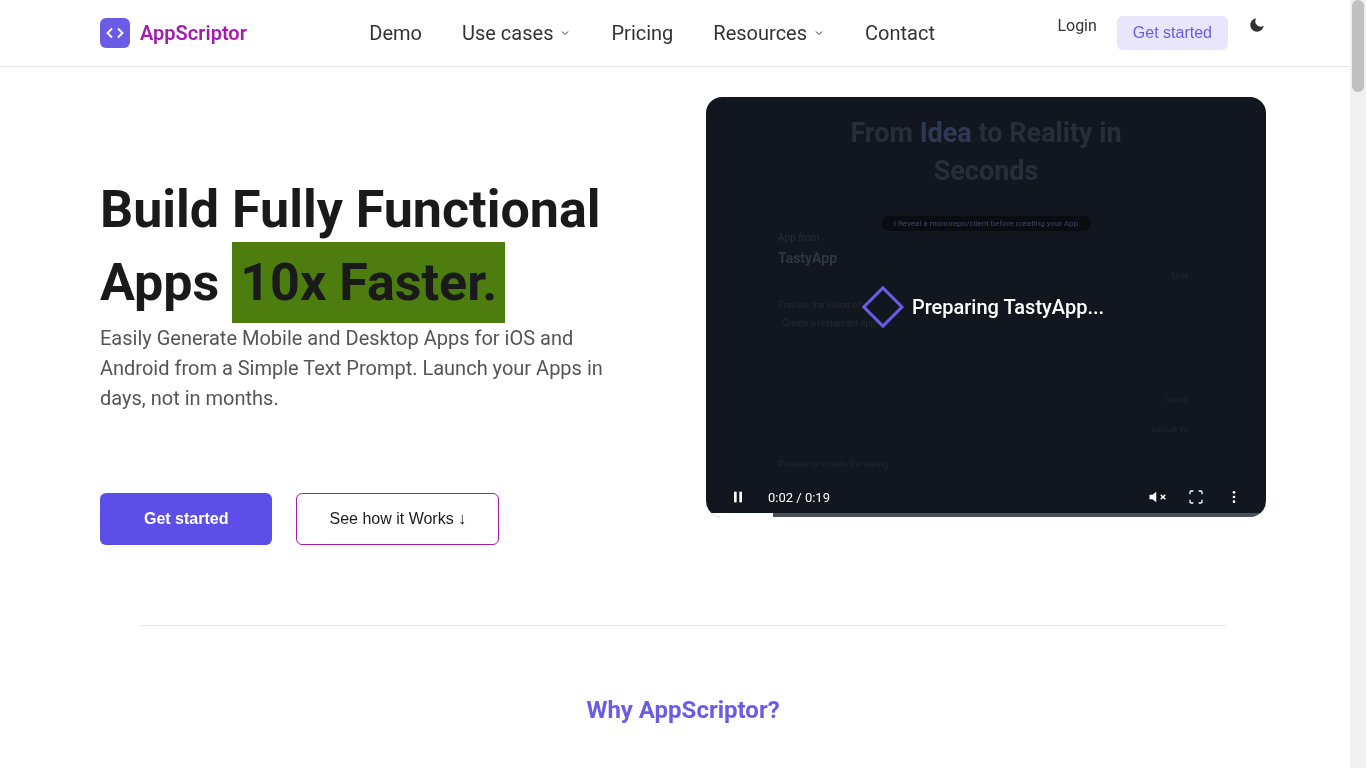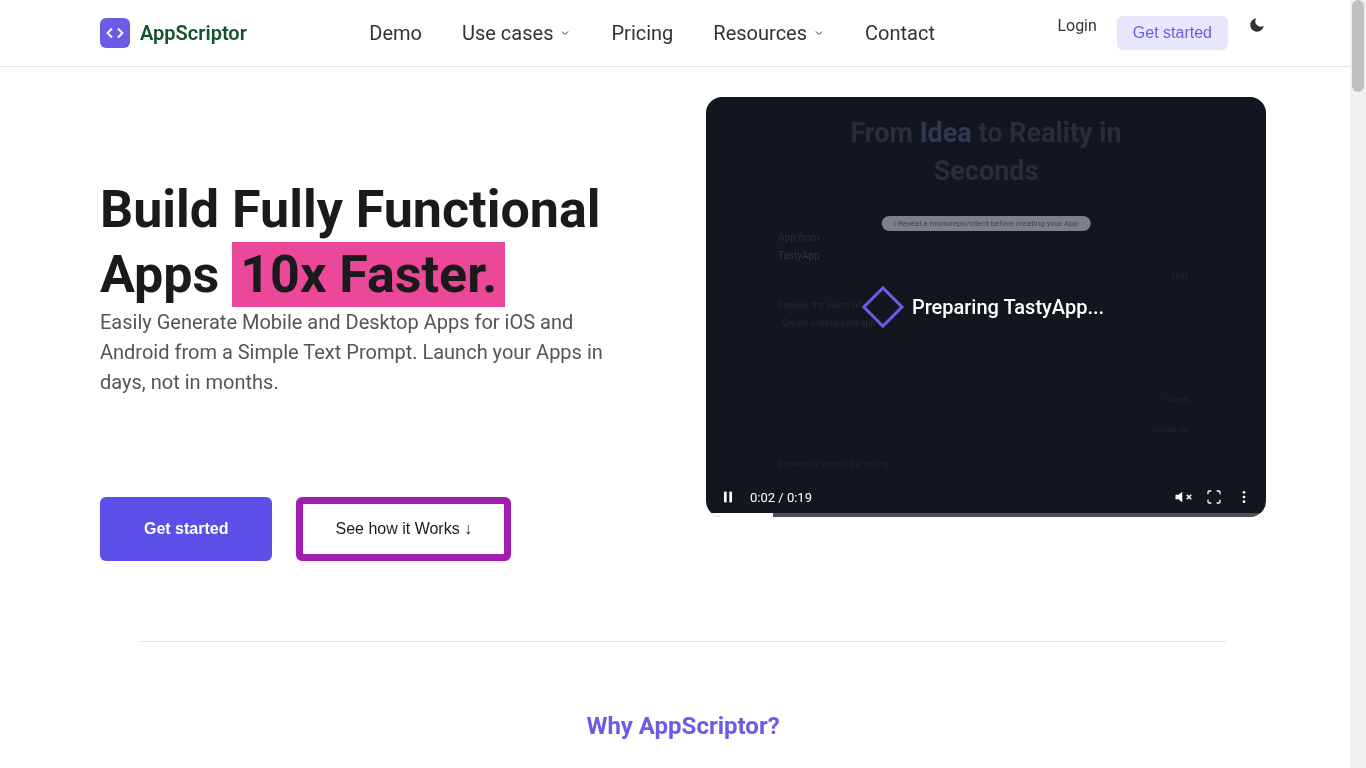--- a/index.html
+++ b/index.html
@@ -1,58 +1,58 @@
 <!DOCTYPE html>
 <html><head>
   <meta charset="utf-8">
   <style>
     * { margin: 0; padding: 0; box-sizing: border-box; }
     body { font-family: -apple-system, BlinkMacSystemFont, 'Segoe UI', Roboto, sans-serif; background: #fff; color: #1a1a1a; overflow-x: hidden; }
     
     .header { display: flex; align-items: center; justify-content: space-between; padding: 16px 100px; border-bottom: 1px solid #e5e5e5; }
     .logo-group { display: flex; align-items: center; gap: 10px; }
     .logo-icon { width: 30px; height: 30px; background: #6B5CE7; border-radius: 6px; display: flex; align-items: center; justify-content: center; }
-    .logo-text { font-size: 20px; font-weight: 600; color: #14532d; }
+    .logo-text { font-size: 20px; font-weight: 600; color: #a21caf; }
     
     .nav { display: flex; gap: 40px; align-items: center; }
     .nav-item { display: flex; align-items: center; gap: 6px; font-size: 20px; color: #333; cursor: pointer; }
     
     .header-right { display: flex; align-items: flex-start; gap: 20px; }
     .login-link { color: #333; font-size: 16px; cursor: pointer; }
     .get-started-btn { background: #E8E6FD; color: #6B5CE7; padding: 8px 16px; border-radius: 6px; font-size: 16px; cursor: pointer; border: none; }
     .theme-toggle { font-size: 18px; cursor: pointer; color: #333; }
     
     .hero { display: flex; padding: 30px 100px 80px; gap: 60px; align-items: flex-start; }
     .hero-left { flex: 1; padding-top: 80px; }
     .hero-title { font-size: 52px; font-weight: 700; line-height: 1.25; color: #1a1a1a; }
-    .highlight { background: #ec4899; padding: 0 8px; display: inline-block; }
-    .hero-subtitle { font-size: 20px; color: #555; line-height: 1.5; max-width: 560px; margin-bottom: 100px; }
+    .highlight { background: #4d7c0f; padding: 8px 8px; display: inline-block; }
+    .hero-subtitle { font-size: 20px; color: #555; line-height: 1.5; max-width: 560px; margin-bottom: 80px; }
     
     .hero-buttons { display: flex; gap: 24px; }
     .btn-primary { background: #5B4FE8; color: #fff; padding: 16px 44px; border-radius: 6px; font-size: 16px; font-weight: 600; border: none; cursor: pointer; }
-    .btn-secondary { background: #fff; color: #1a1a1a; padding: 16px 32px; border-radius: 6px; font-size: 16px; border: 7px solid #a21caf; cursor: pointer; }
+    .btn-secondary { background: #fff; color: #1a1a1a; padding: 16px 32px; border-radius: 6px; font-size: 16px; border: 1px solid #a21caf; cursor: pointer; }
     
     .video-container { width: 560px; height: 420px; background: #12171f; border-radius: 16px; position: relative; overflow: hidden; flex-shrink: 0; }
     .video-bg-text { position: absolute; top: 18px; left: 0; right: 0; text-align: center; color: #3a4250; font-size: 27px; font-weight: 700; line-height: 1.4; opacity: 0.55; }
     .video-bg-text .idea { color: #4a5580; }
     .video-form-label { position: absolute; top: 135px; left: 72px; color: #3a4250; font-size: 10px; opacity: 0.5; }
-    .video-form-input { position: absolute; top: 153px; left: 72px; color: #4a5360; font-size: 10px; opacity: 0.5; }
+    .video-form-input { position: absolute; top: 153px; left: 72px; color: #4a5360; font-size: 14px; opacity: 0.5; font-weight: bold; }
     .video-form-unit { position: absolute; top: 174px; right: 78px; color: #3a4250; font-size: 9px; opacity: 0.4; }
     .video-form-describe { position: absolute; top: 203px; left: 72px; color: #3a4250; font-size: 9px; opacity: 0.4; }
     .video-form-content { position: absolute; top: 221px; left: 76px; color: #3a4250; font-size: 9px; opacity: 0.4; }
-    .video-pill { position: absolute; top: 119px; left: 50%; transform: translateX(-50%); background: #ffffff; border-radius: 10px; padding: 3px 12px; font-size: 8px; color: #7080b0; opacity: 0.45; }
+    .video-pill { position: absolute; top: 119px; left: 50%; transform: translateX(-50%); background: #000000; border-radius: 10px; padding: 3px 12px; font-size: 8px; color: #7080b0; opacity: 0.45; }
     .video-side1 { position: absolute; top: 298px; right: 78px; color: #3a4250; font-size: 8px; opacity: 0.35; }
     .video-side2 { position: absolute; top: 328px; right: 78px; color: #3a4250; font-size: 8px; opacity: 0.35; }
     .video-bottom-text { position: absolute; bottom: 48px; left: 72px; color: #3a4250; font-size: 9px; opacity: 0.35; }
     
     .video-center { position: absolute; top: 50%; left: 50%; transform: translate(-50%, -50%); display: flex; align-items: center; gap: 14px; }
     .spinner { width: 30px; height: 30px; border: 3px solid #6B5CE7; transform: rotate(45deg); }
     .preparing-text { color: #fff; font-size: 20px; font-weight: 500; }
     
-    .video-controls { position: absolute; bottom: 0; left: 0; right: 0; height: 40px; display: flex; align-items: center; padding: 0 14px; gap: 14px; }
+    .video-controls { position: absolute; bottom: 0; left: 0; right: 0; height: 40px; display: flex; align-items: center; padding: 0 24px; gap: 22px; }
     .play-icon { color: #fff; cursor: pointer; display: flex; align-items: center; }
     .video-time { color: #fff; font-size: 13px; }
     .controls-spacer { flex: 1; }
     .ctrl-icon { color: #fff; cursor: pointer; display: flex; align-items: center; }
     .video-progress { position: absolute; bottom: 0; left: 0; right: 0; height: 4px; background: rgba(255,255,255,0.25); }
     .video-progress-fill { height: 100%; background: #fff; width: 12%; }
     
     .divider { border: none; border-top: 1px solid #e5e5e5; margin: 0 140px; }
     
     .section-title { text-align: center; font-size: 24px; font-weight: 700; color: #6B5CE7; margin-top: 70px; }

